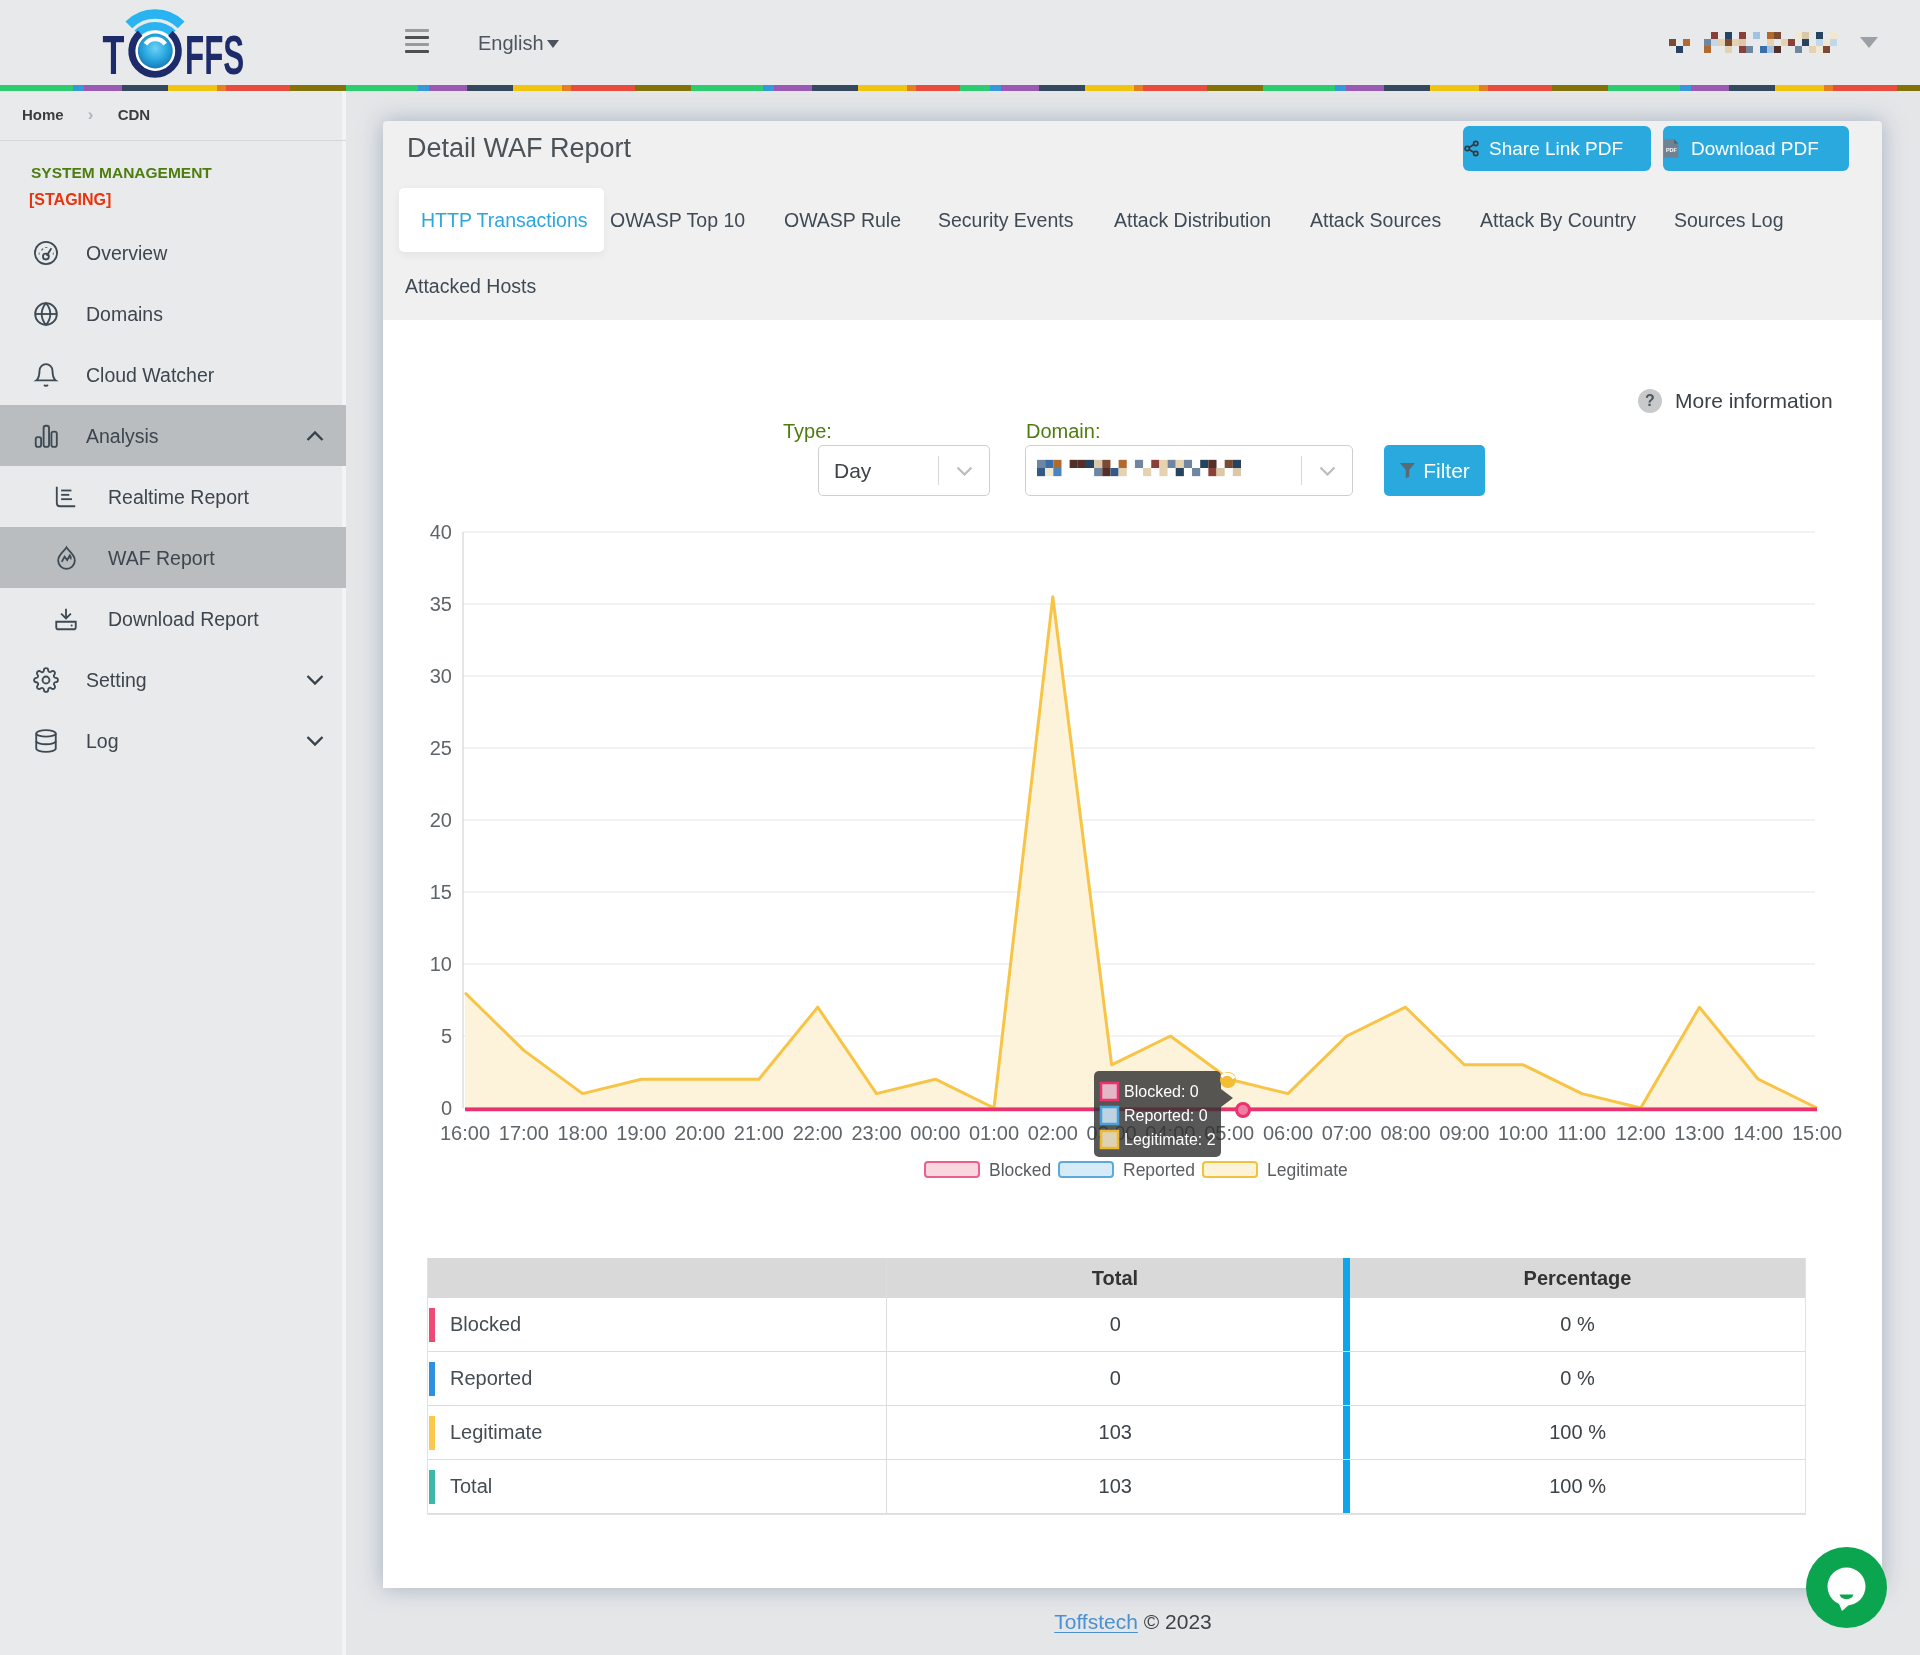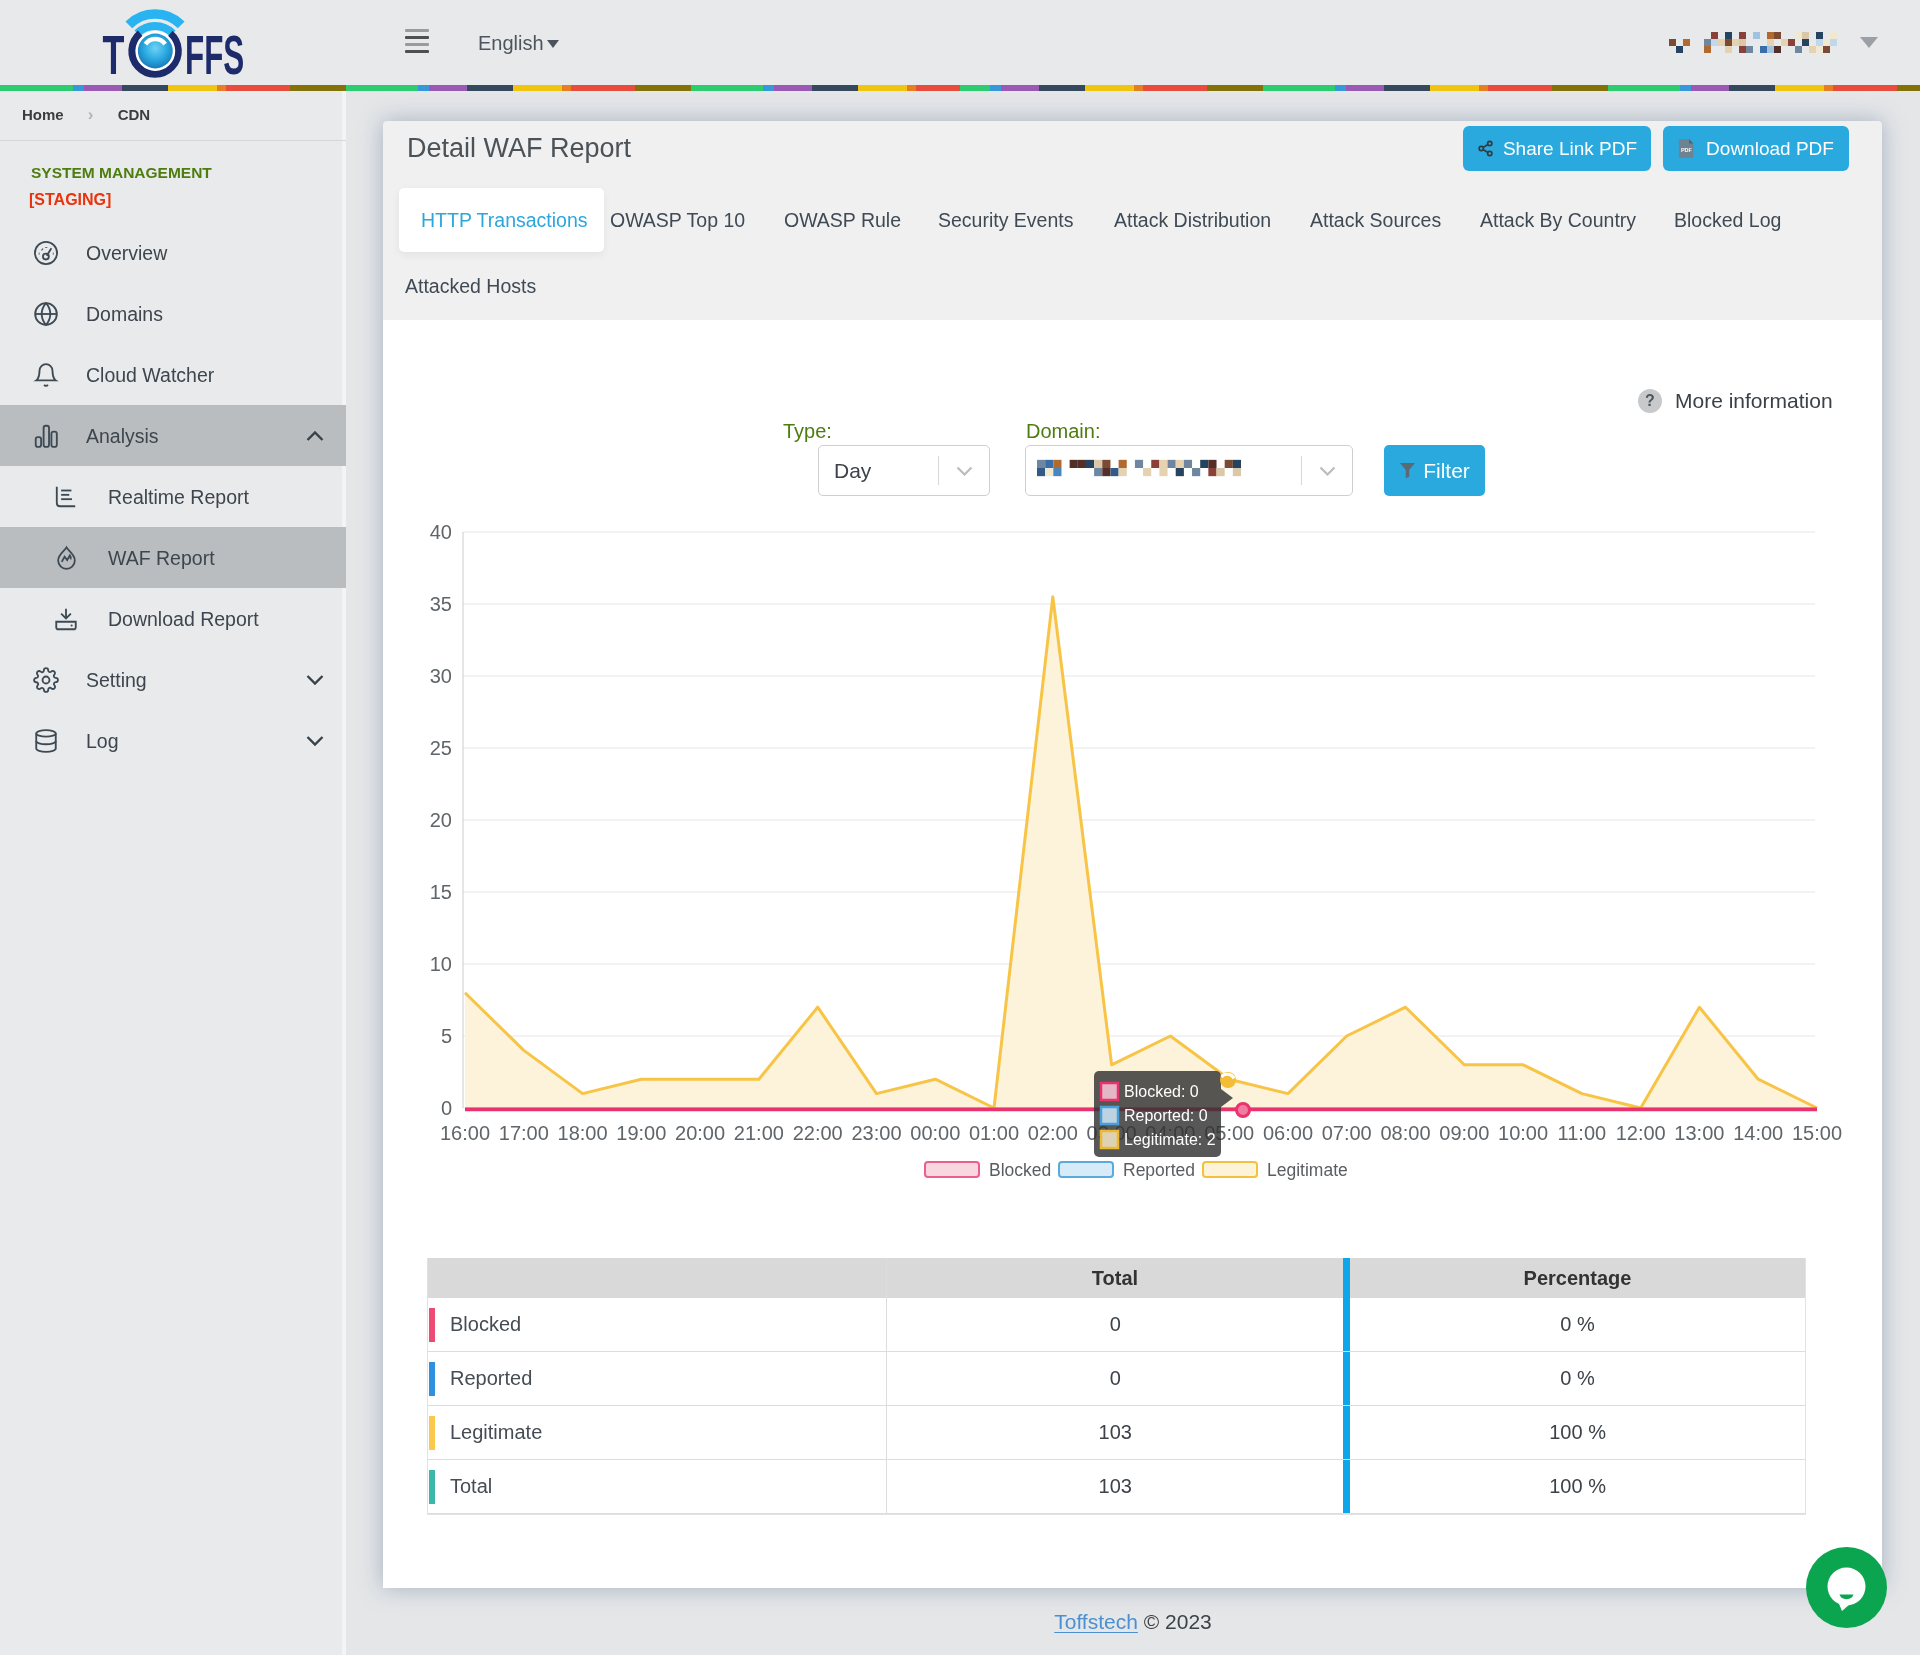--- a/index.html
+++ b/index.html
@@ -78,21 +78,21 @@
 .mi .ic { position:absolute; left:33px; top:50%; transform:translateY(-50%); }
 .mi .ic2 { position:absolute; left:53px; top:50%; transform:translateY(-50%); }
 .mi .lab { position:absolute; left:86px; top:50%; transform:translateY(-50%); font-size:19.5px; color:#3d464e; }
 .mi .lab2 { position:absolute; left:108px; top:50%; transform:translateY(-50%); font-size:19.5px; color:#3d464e; }
 .mi .chev { position:absolute; right:22px; top:50%; transform:translateY(-50%); }
 
 
 #card { position:absolute; left:383px; top:121px; width:1499px; height:1467px; background:#f0f0f1; border-radius:4px; box-shadow:0 0 22px rgba(105,125,155,.5); }
 #cardwhite { position:absolute; left:383px; top:320px; width:1499px; height:1268px; background:#ffffff; }
 #title { position:absolute; left:407px; top:133px; font-size:27px; color:#4b5258; }
-.bluebtn { position:absolute; top:126px; height:45px; background:#29a9dd; border-radius:6px; color:#fff; font-size:19px; display:flex; align-items:center; justify-content:center; }
+.bluebtn { position:absolute; top:126px; height:45px; background:#29a9dd; border-radius:6px; color:#fff; font-size:19px; display:flex; align-items:center; justify-content:flex-start; }
 .tab { position:absolute; top:188px; height:64px; font-size:19.5px; color:#3f4a54; display:flex; align-items:center; }
 #tabactive { position:absolute; left:399px; top:188px; width:205px; height:64px; background:#fff; border-radius:5px; box-shadow:0 3px 8px rgba(0,0,0,.06); }
 #tabactive span { position:absolute; left:22px; top:50%; transform:translateY(-50%); font-size:19.5px; color:#2ba7db; }
 #tabrow2 { position:absolute; left:405px; top:252px; height:68px; display:flex; align-items:center; font-size:19.5px; color:#3f4a54;text-align:center; }
 
 
 #moreinfo { position:absolute; left:1638px; top:389px; display:flex; align-items:center; }
 #moreinfo .q { width:24px; height:24px; border-radius:50%; background:#c7c9cb; color:#4e555c; font-size:16px; font-weight:bold; text-align:center; line-height:24px; }
 #moreinfo .t { margin-left:13px; font-size:21px; color:#3a4147; }
 
@@ -318,21 +318,21 @@
 
   <div id="tabactive">
       <span>HTTP Transactions</span>
     </div>
   <div class="tab" style="left:610px">OWASP Top 10</div>
   <div class="tab" style="left:784px">OWASP Rule</div>
   <div class="tab" style="left:938px">Security Events</div>
   <div class="tab" style="left:1114px">Attack Distribution</div>
   <div class="tab" style="left:1310px">Attack Sources</div>
   <div class="tab" style="left:1480px">Attack By Country</div>
-  <div class="tab" style="left:1674px">Blocked Log</div>
+  <div class="tab" style="left:1674px">Sources Log</div>
   <div id="tabrow2">Attacked Hosts</div>
 
   <div id="moreinfo">
       <div class="q">?</div>
       <div class="t">More information</div>
     </div>
 
   <div class="flabel" style="left:783px">Type:</div>
   <div class="fselect" style="left:818px;width:172px">
     <span style="position:absolute;left:15px;top:50%;transform:translateY(-50%);font-size:21px;color:#3c434a">Day</span>

